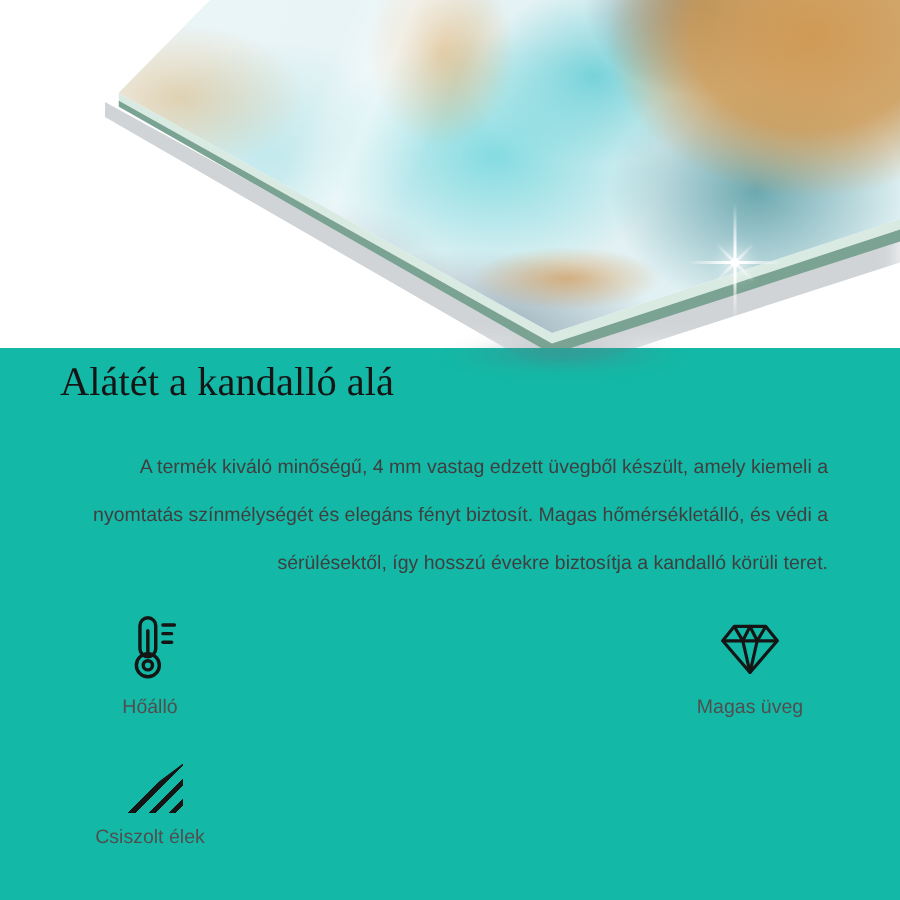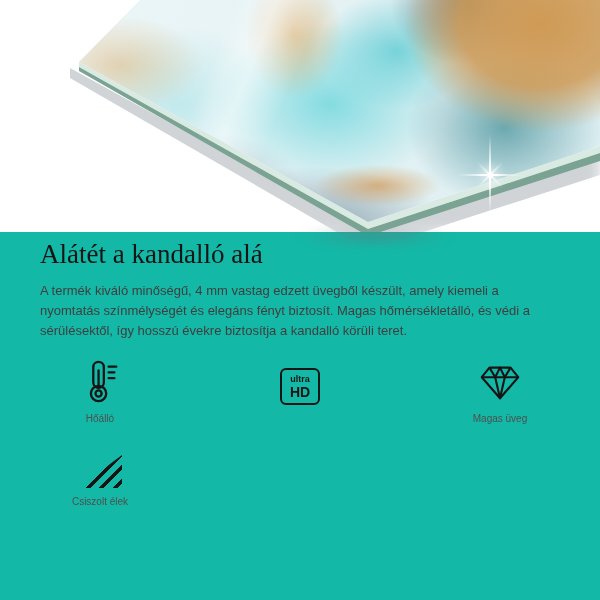--- a/index.html
+++ b/index.html
@@ -41,28 +41,28 @@
     background:linear-gradient(90deg,transparent,#fff 42%,#fff 58%,transparent);}
   .sparkle .ray-d1,.sparkle .ray-d2{position:absolute;left:22px;top:39px;width:36px;height:2px;opacity:.7;
     background:linear-gradient(90deg,transparent,#fff 45%,#fff 55%,transparent);}
   .sparkle .ray-d1{transform:rotate(45deg);} .sparkle .ray-d2{transform:rotate(-45deg);}
   .sparkle .core{position:absolute;left:37px;top:37px;width:6px;height:6px;border-radius:50%;
     background:#fff;box-shadow:0 0 12px 4px rgba(255,255,255,.95);}
 
   
   h1{margin:6px 40px 0;font-family:"Liberation Serif",serif;font-weight:400;
      font-size:27px;line-height:33px;color:var(--ink,#151515);}
-  .description{margin:10px 40px 0;width:512px;font-size:13px;line-height:20px;
-     color:var(--text,#3f3f3f);}
+  .description{margin:24px 40px 0;width:512px;font-size:13px;line-height:32px;
+     color:var(--text,#3f3f3f);text-align:right;}
 
   
   .features{display:grid;grid-template-columns:repeat(3,1fr);row-gap:16px;margin-top:16px;width:600px;}
   .feature{display:flex;flex-direction:column;align-items:center;}
   .icon-box{height:48px;display:flex;align-items:flex-end;justify-content:center;}
-  .feature .label{margin-top:8px;font-size:10px;color:var(--label,#4f4f4f);text-align:center;}
+  .feature .label{margin-top:8px;font-size:13px;color:var(--label,#4f4f4f);text-align:center;}
 
   .uhd{width:36px;height:33px;border:2.6px solid var(--ink,#151515);border-radius:6px;
     display:flex;flex-direction:column;align-items:center;justify-content:center;color:var(--ink,#151515);}
   .uhd .t1{font-size:9px;font-weight:700;line-height:1;}
   .uhd .t2{font-size:14px;font-weight:800;line-height:1;margin-top:1px;}
 
   .stripe-tri{width:44px;height:33px;
     background:repeating-linear-gradient(135deg,var(--ink,#151515) 0 3.5px,transparent 3.5px 9.5px);
     clip-path:polygon(0 100%,100% 0,100% 100%);}
 
@@ -107,26 +107,20 @@
           <circle cx="22.5" cy="36" r="3.2"></circle>
           <line x1="33" y1="8" x2="41" y2="8"></line>
           <line x1="33" y1="14" x2="39" y2="14"></line>
           <line x1="33" y1="20" x2="39" y2="20"></line>
         </svg>
       </div>
       <div class="label">Hőálló</div>
     </div>
 
     <div class="feature">
-      <div class="icon-box">
-        <div class="uhd">
-          <span class="t1">ultra</span>
-          <span class="t2">HD</span>
-        </div>
-      </div>
     </div>
 
 
     <div class="feature">
       <div class="icon-box">
         <svg width="46" height="46" viewBox="0 0 48 48" fill="none" stroke="#151515" stroke-width="2.2" stroke-linejoin="round">
           <path d="M13 9 H35 L43 19 L24 41 L5 19 Z"></path>
           <path d="M5 19 H43"></path>
           <path d="M13 9 L19 19 L24 9 L29 19 L35 9"></path>
           <path d="M19 19 L24 41 L29 19"></path>

